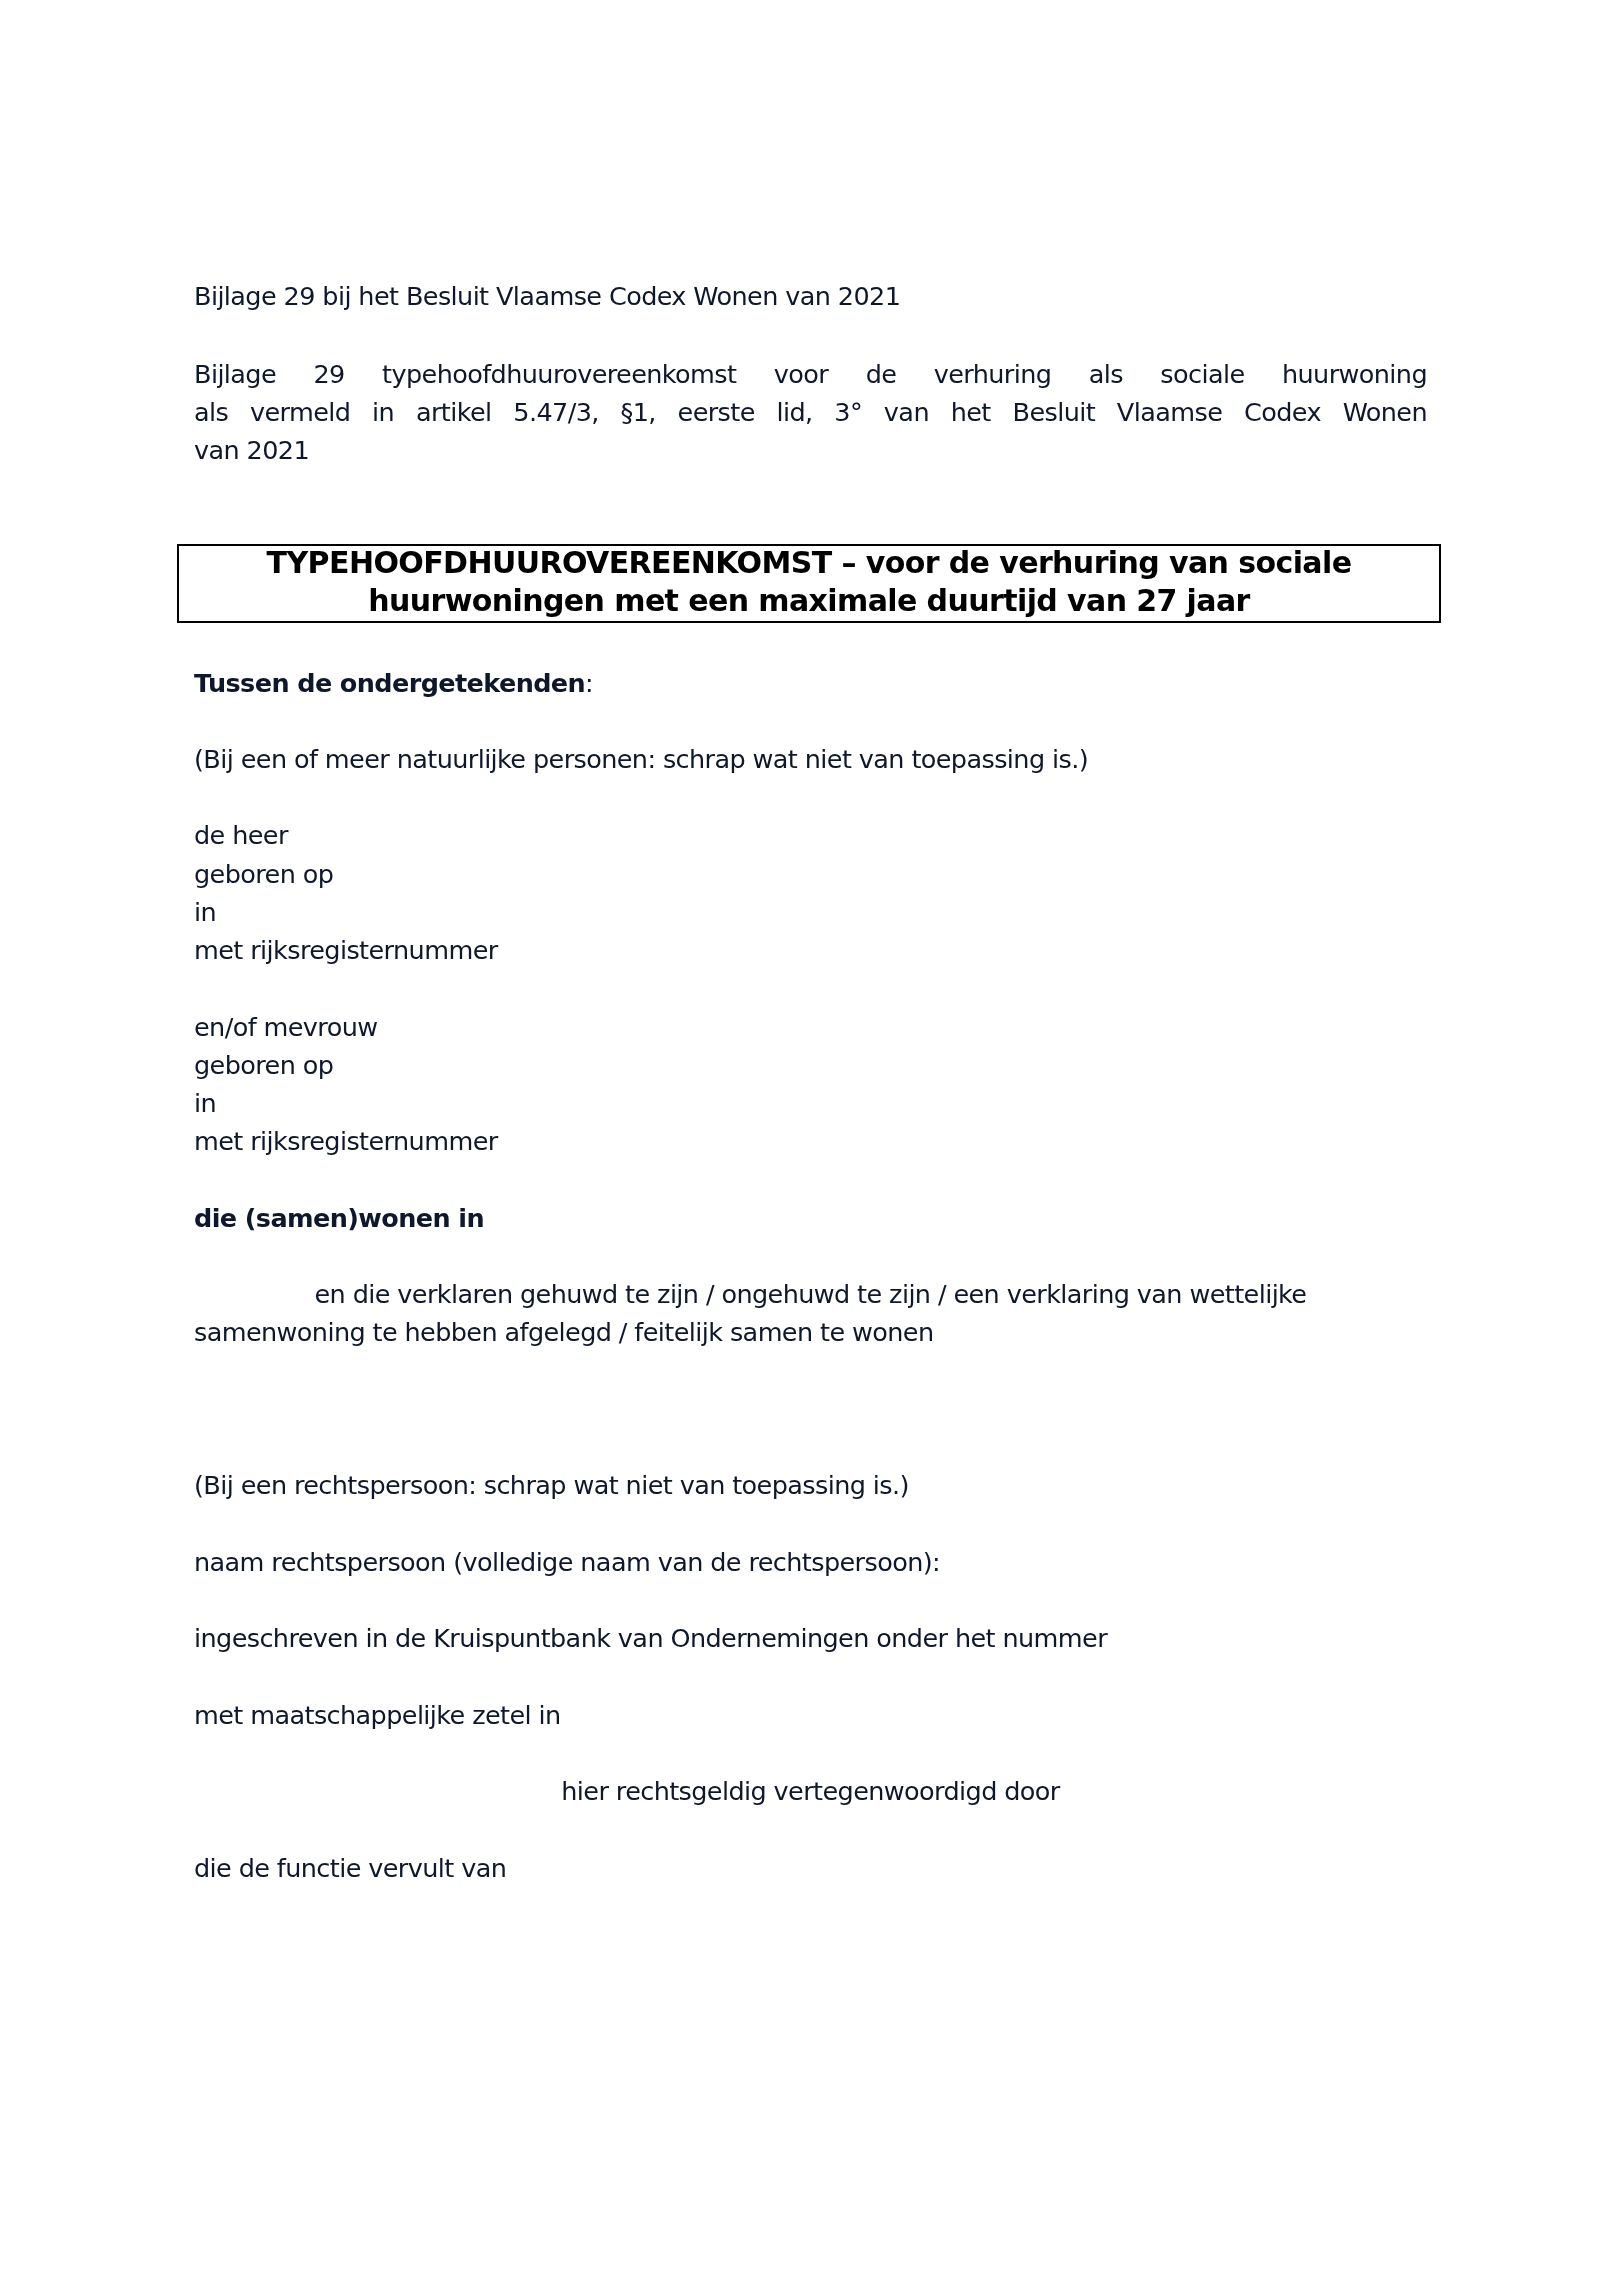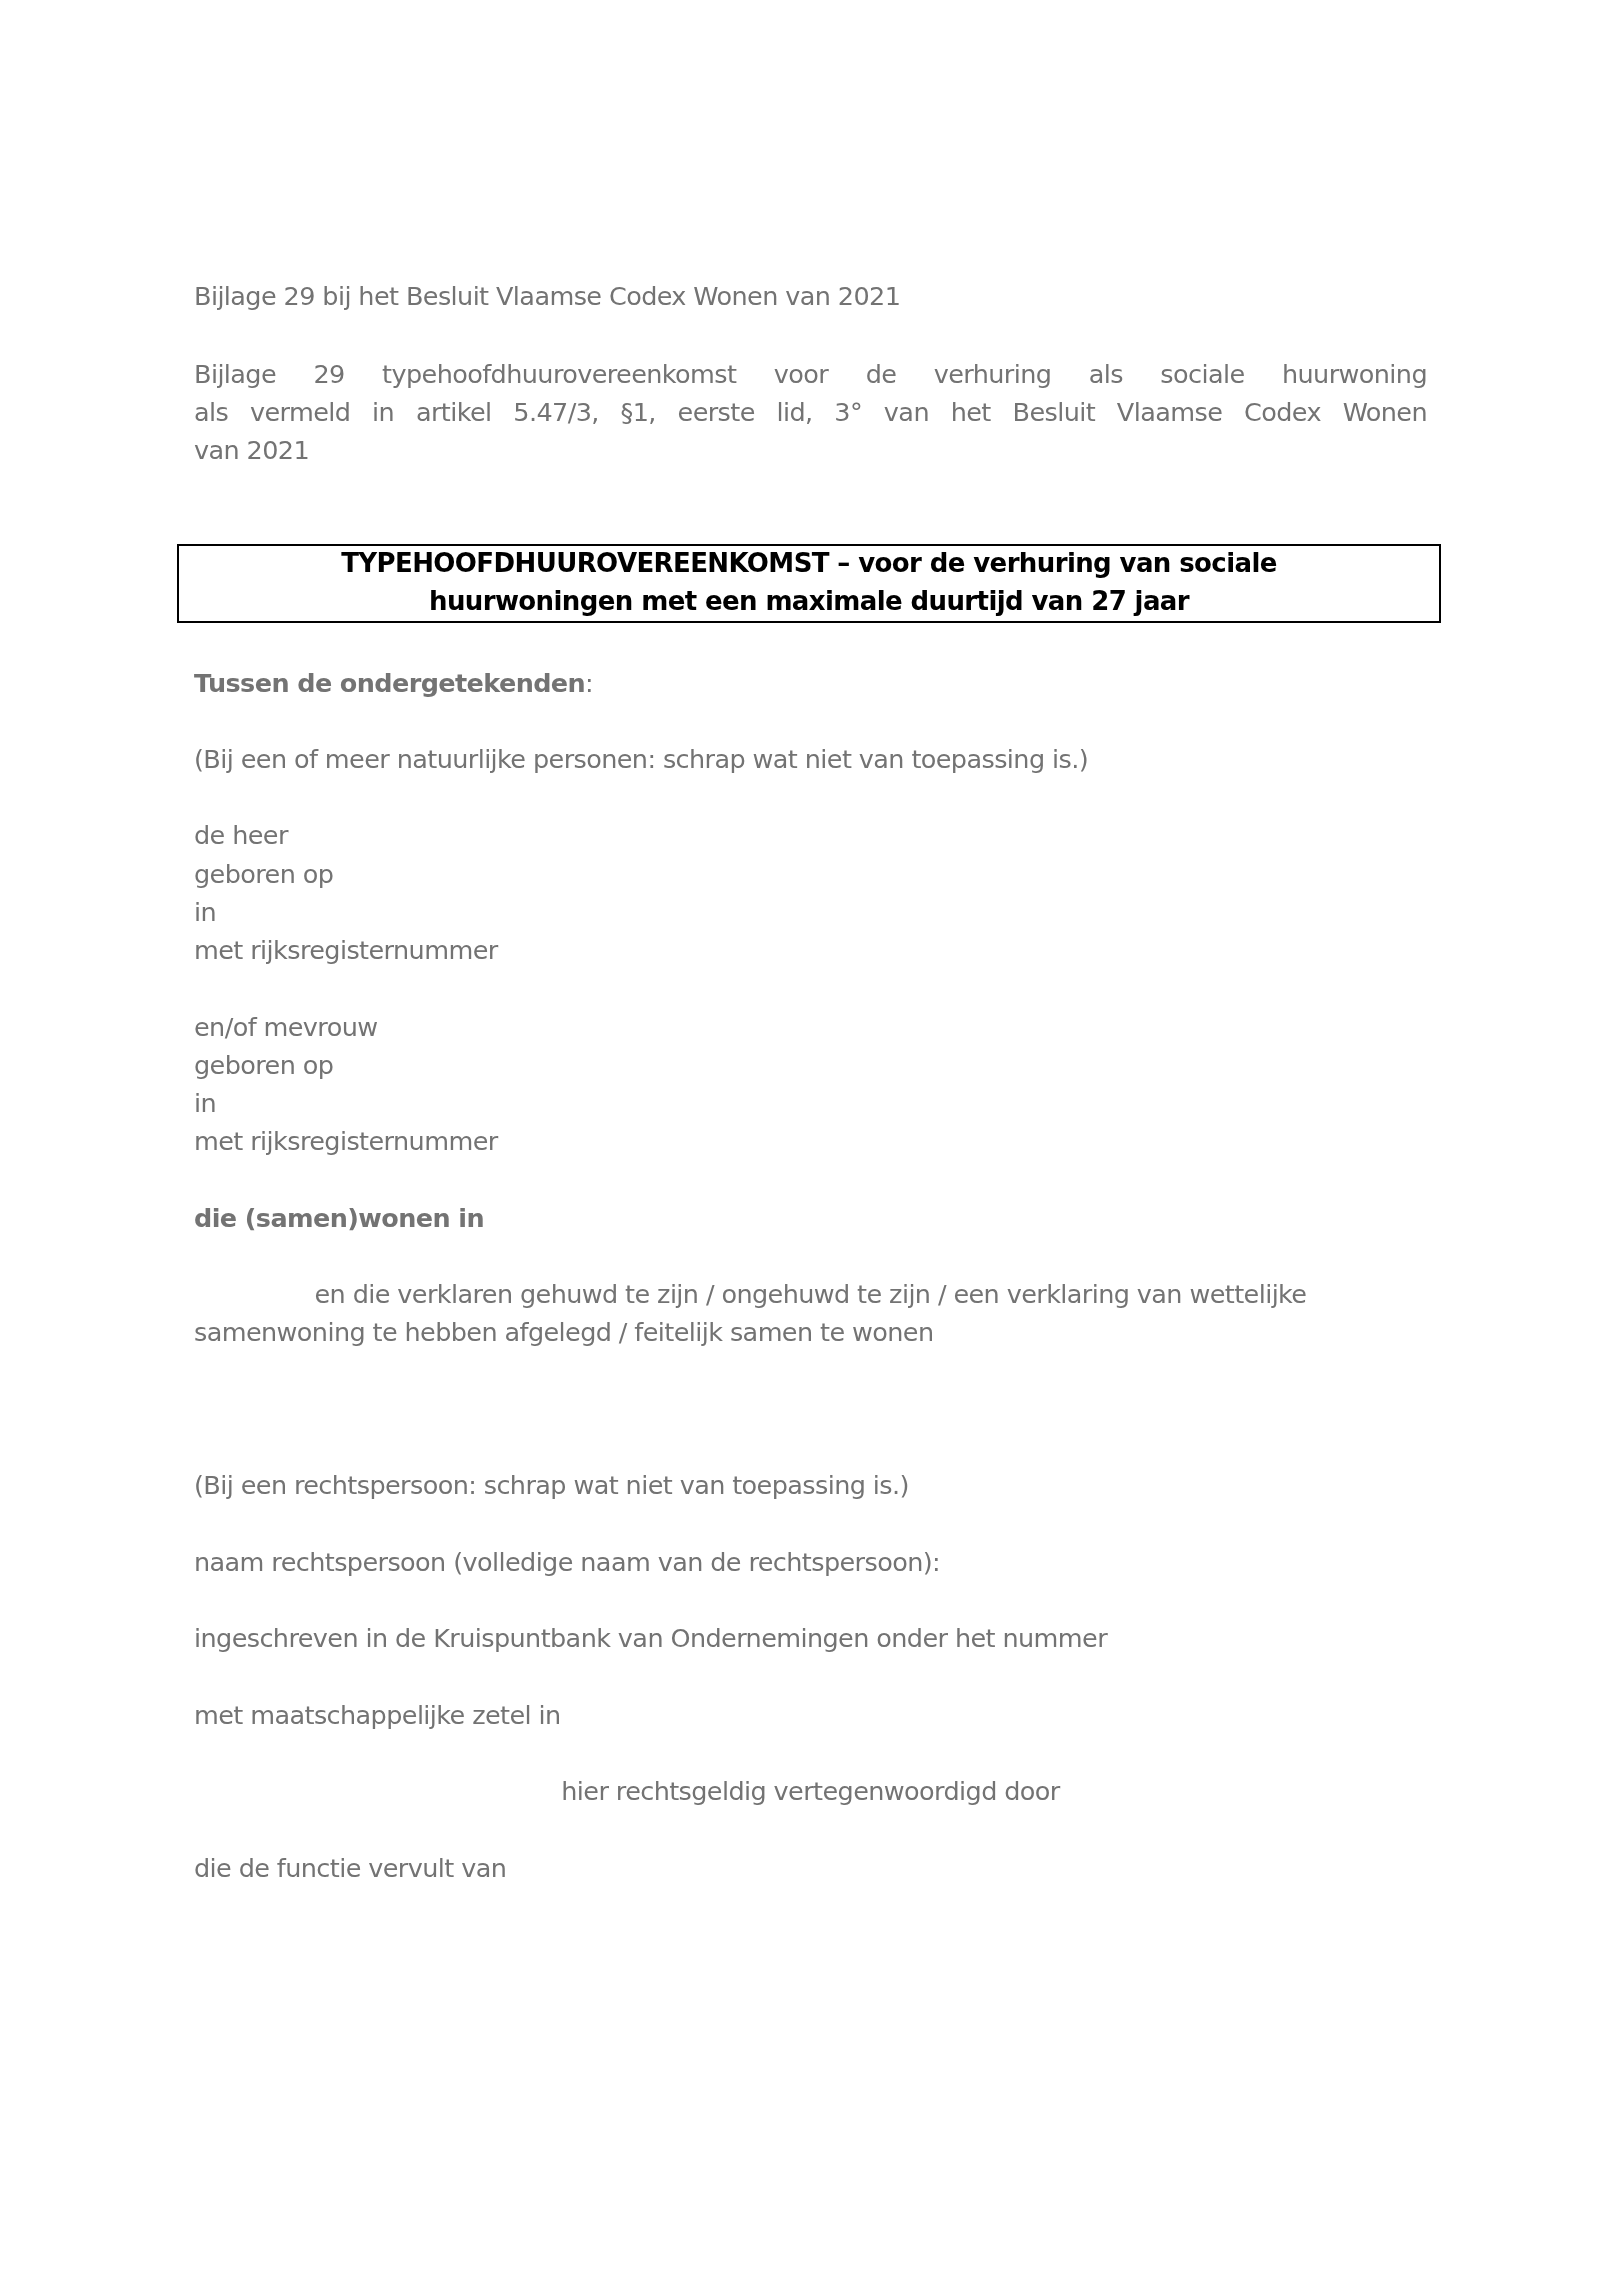--- a/index.html
+++ b/index.html
@@ -5,21 +5,21 @@
     html, body { margin: 0; padding: 0; background: #ffffff; }
     body { width: 1621px; height: 2293px; position: relative; overflow: hidden; }
     .page { position: absolute; left: 0; top: 0; width: 1621px; height: 2293px; background: #ffffff; }
     .t {
       position: absolute;
       left: 194px;
       width: 1233px;
       font-family: "DejaVu Sans", sans-serif;
       font-size: 25.5px;
       line-height: 38px;
-      color: #737373;
+      color: #0f172a;
       white-space: nowrap;
       letter-spacing: -0.6px;
     }
     .just {
       white-space: normal;
       text-align: justify;
       text-align-last: left;
     }
     .just .jl { display: block; text-align: justify; text-align-last: justify; }
     .just .jl.last { text-align-last: left; }
@@ -31,21 +31,21 @@
       height: 79px;
       border: 2px solid #000000;
       box-sizing: border-box;
     }
     .box .bt {
       position: absolute;
       left: 0; right: 0;
       text-align: center;
       font-family: "DejaVu Sans", sans-serif;
       font-weight: bold;
-      font-size: 26px;
+      font-size: 30px;
       line-height: 38px;
       letter-spacing: -0.6px;
       color: #000000;
       white-space: nowrap;
     }
     .bold { font-weight: bold; }
   </style>
 </head>
 <body>
 

